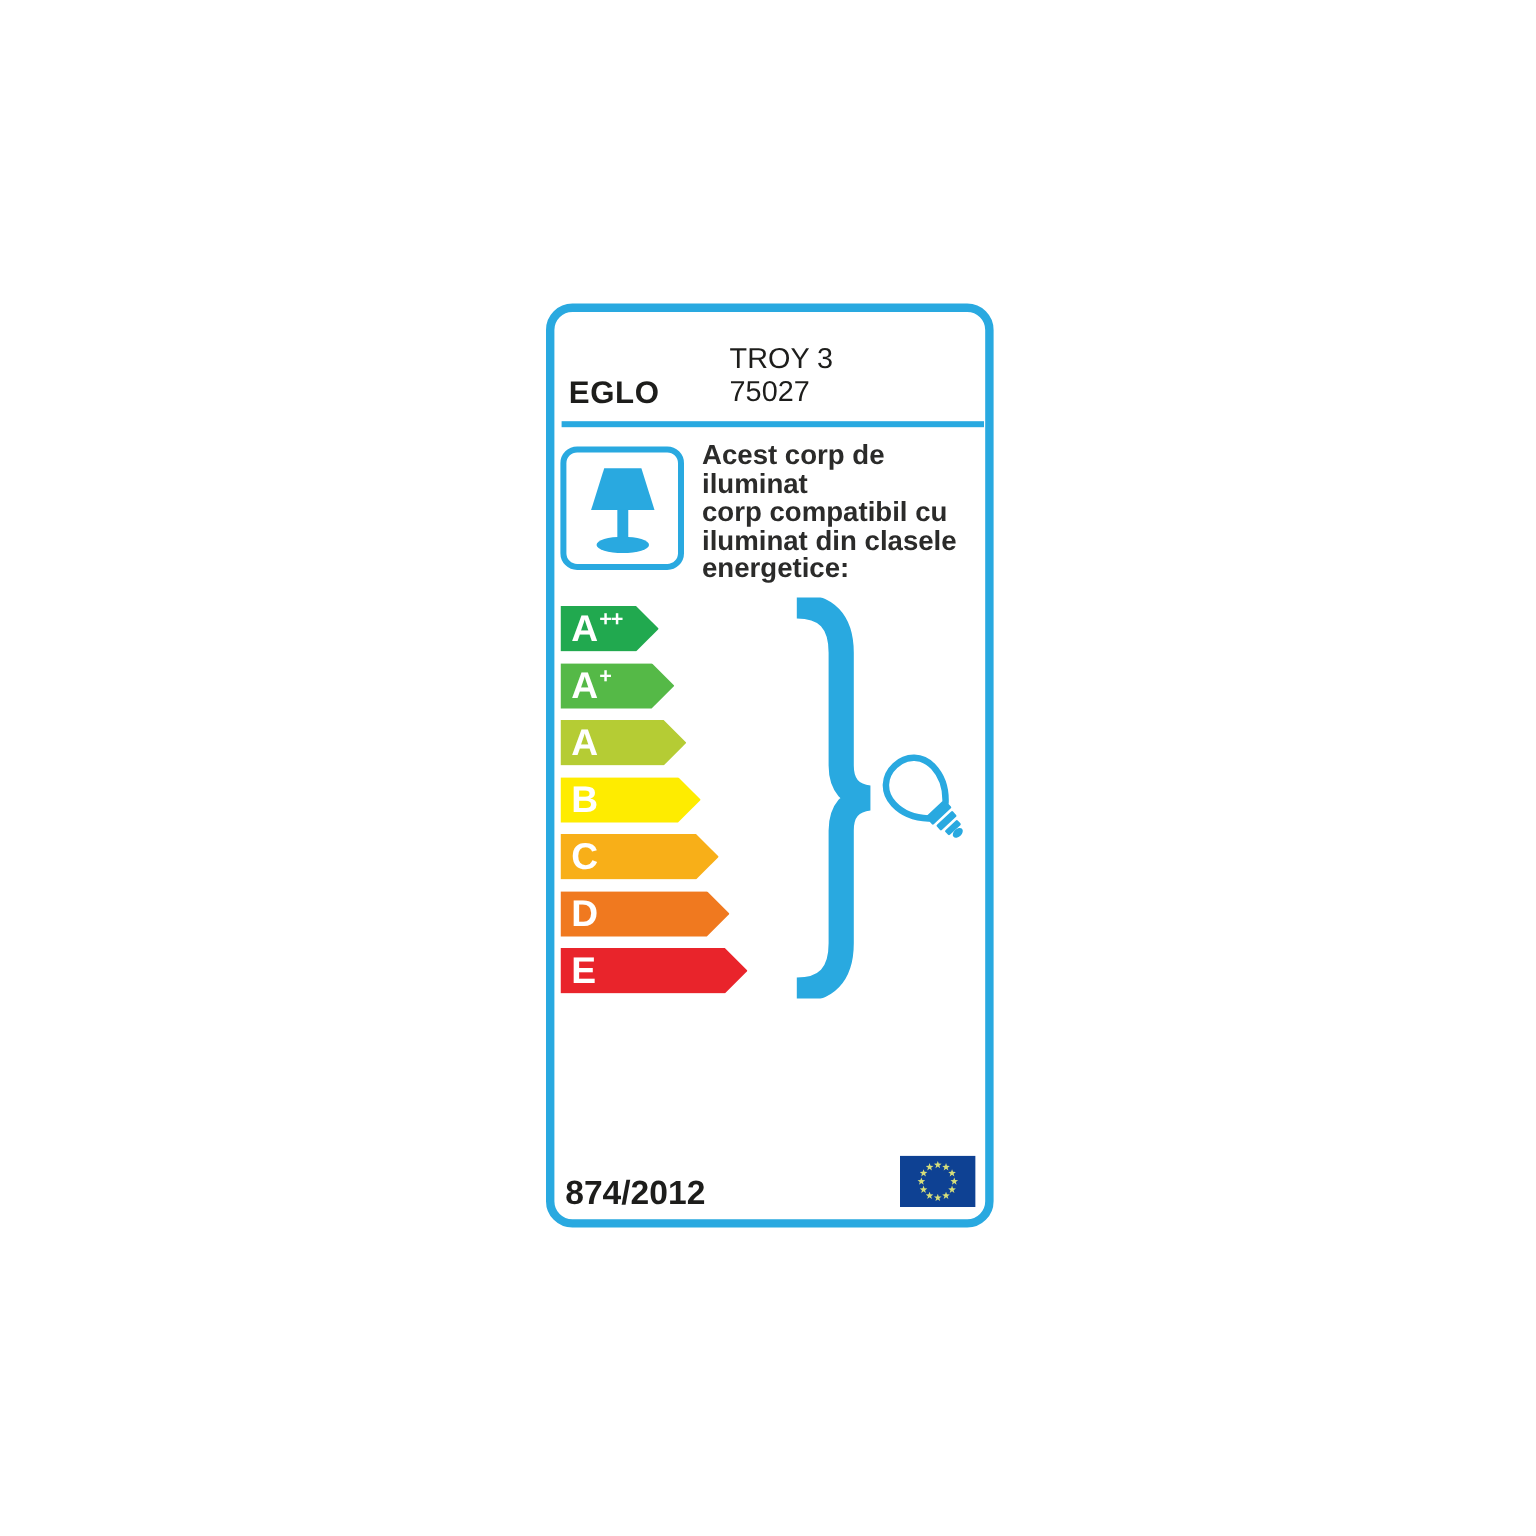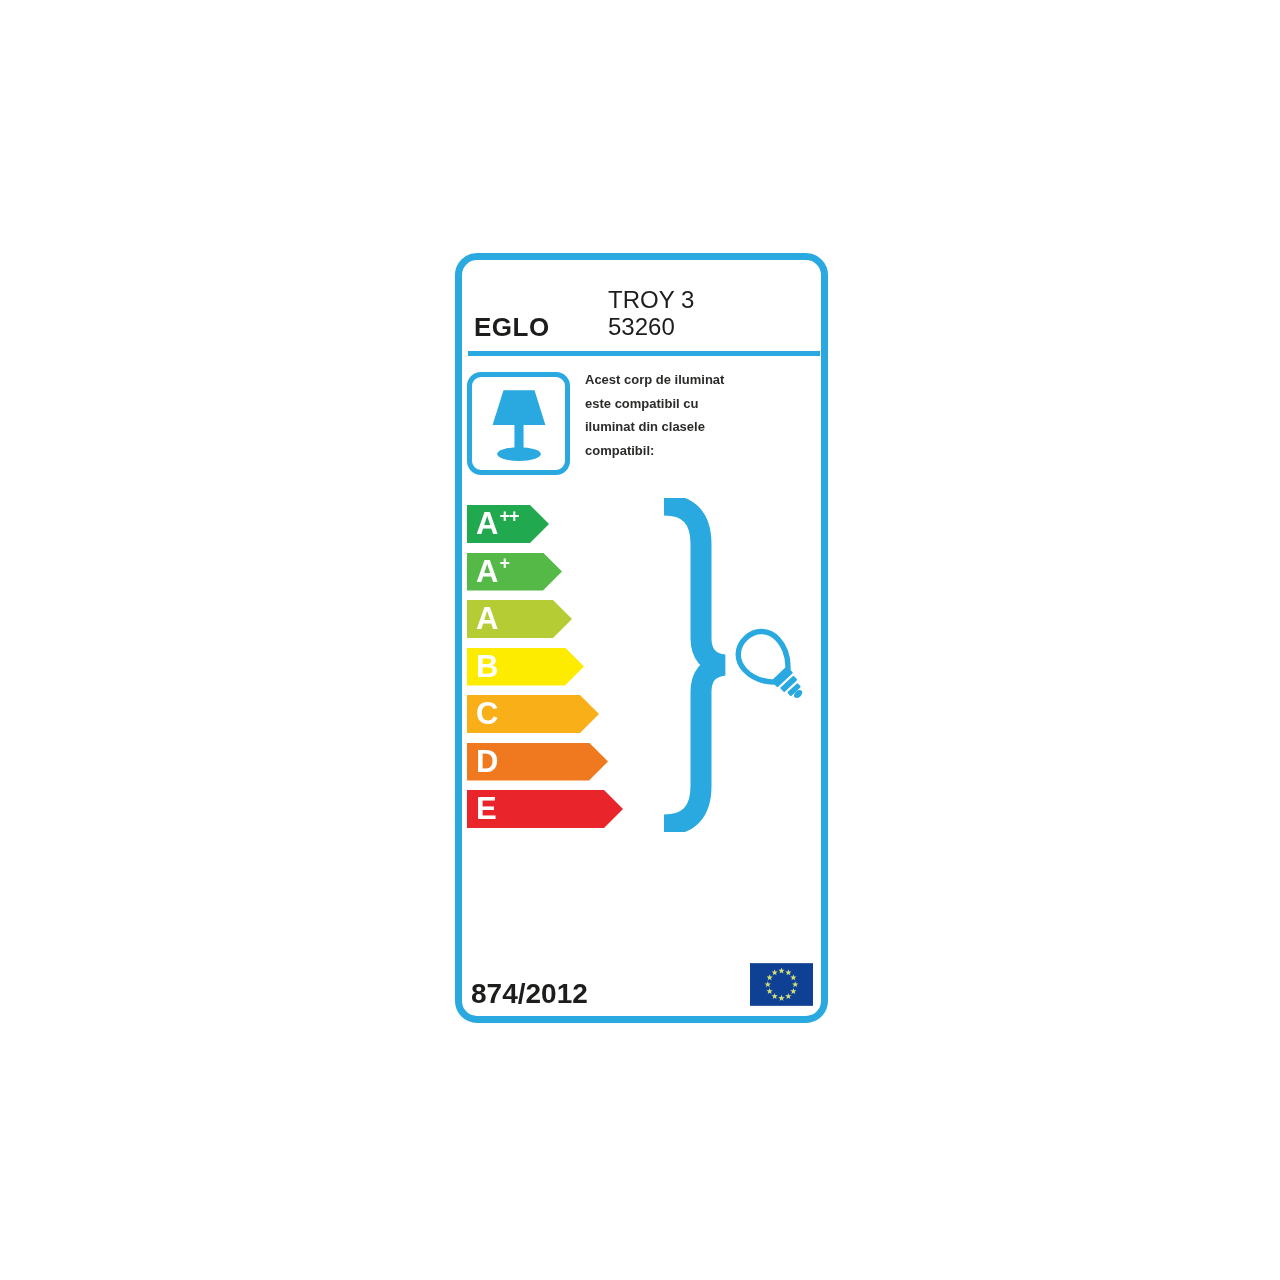--- a/index.html
+++ b/index.html
@@ -43,21 +43,21 @@
     width: 103px; height: 103px;
     border: 5px solid #29A9E0;
     border-radius: 14px;
     background: #ffffff;
     display: flex; align-items: center; justify-content: center;
   }
 
   
   .desc {
     position: absolute; left: 123px; top: 108px;
-    font-size: 13px; font-weight: bold; color: #2b2b2a;
+    font-size: 23px; font-weight: bold; color: #2b2b2a;
     line-height: 23.5px;
     width: 240px;
   }
 
   
   .arrows { position: absolute; left: 5px; top: 245px; }
   .arrow {
     height: 38px; margin-bottom: 9.5px;
     clip-path: polygon(0 0, calc(100% - 19px) 0, 100% 50%, calc(100% - 19px) 100%, 0 100%);
     display: flex; align-items: center;
@@ -85,38 +85,38 @@
 </head>
 <body>
 
 <div class="page">
   <div class="energy-label">
 
     <div class="brand">EGLO</div>
 
     <div class="model-block">
       <div>TROY 3</div>
-      <div>53260</div>
+      <div>75027</div>
     </div>
 
     <div class="divider"></div>
 
     <div class="lamp-box">
       <svg width="82" height="82" viewBox="0 0 90 90">
         <polygon points="28,8 62,8 74,46 16,46" fill="#29A9E0"></polygon>
         <rect x="40" y="46" width="10" height="30" fill="#29A9E0"></rect>
         <ellipse cx="45" cy="78" rx="24" ry="7.5" fill="#29A9E0"></ellipse>
       </svg>
     </div>
 
     <div class="desc">
       <div>Acest corp de iluminat</div>
-      <div>este compatibil cu</div>
+      <div>corp compatibil cu</div>
       <div>iluminat din clasele</div>
-      <div>compatibil:</div>
+      <div>energetice:</div>
     </div>
 
     <div class="arrows">
         <div class="arrow" style="width: 82px; background-color: rgb(33, 169, 79);">
           <span class="arrow-letter">A</span>
           <span class="arrow-sup">++</span>
         </div>
         <div class="arrow" style="width: 95px; background-color: rgb(85, 185, 71);">
           <span class="arrow-letter">A</span>
           <span class="arrow-sup">+</span>

